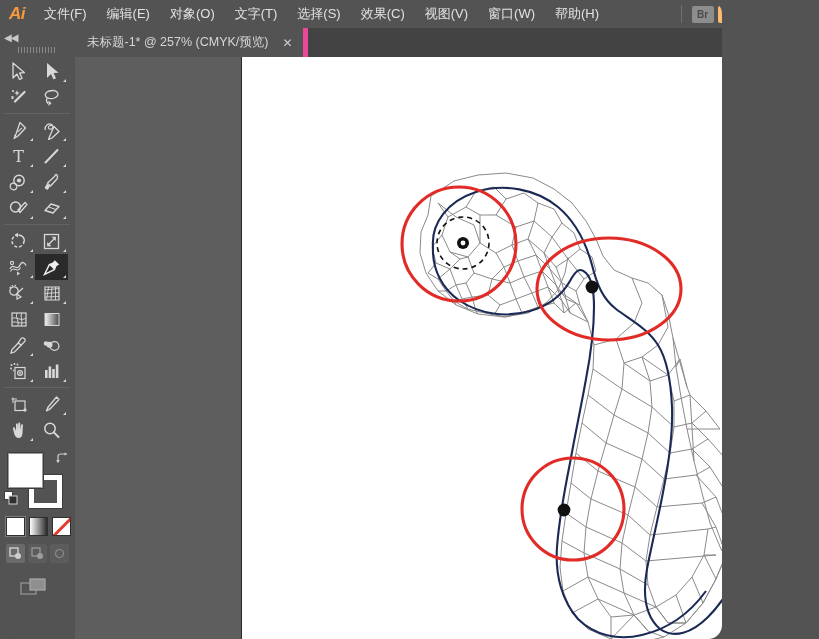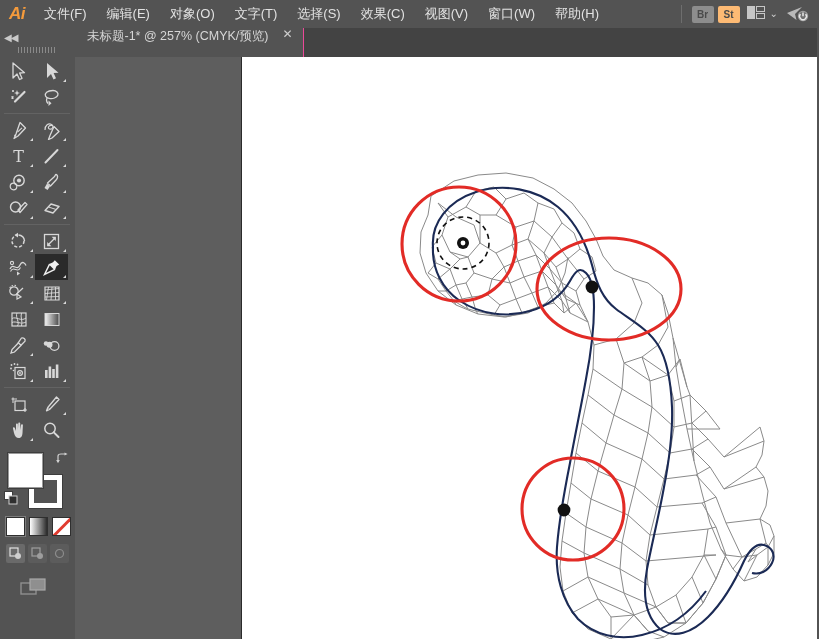--- a/index.html
+++ b/index.html
@@ -3,21 +3,21 @@
 <meta charset="utf-8">
 <title>Adobe Illustrator</title>
 <style>
   html,body{margin:0;padding:0;}
   body{
     width:819px;height:639px;overflow:hidden;
     background:#535353;
     font-family:"Liberation Sans","DejaVu Sans",sans-serif;
     -webkit-font-smoothing:antialiased;
   }
-  #app{position:relative;width:817px;height:639px;overflow:hidden;}
+  #app{position:relative;width:722px;height:639px;overflow:hidden;border-radius:14px;}
 
   
   .menubar{
     position:absolute;left:0;top:0;width:819px;height:28px;
     background:#535353;
     display:flex;align-items:center;
   }
   .ai-logo{
     width:34px;height:28px;display:flex;align-items:center;justify-content:center;
     color:#f59b3c;font-size:17px;font-weight:bold;font-style:italic;
@@ -45,22 +45,22 @@
   .power-icon{width:26px;height:18px;display:flex;align-items:center;justify-content:center;}
 
   
   .tabbar{
     position:absolute;left:0;top:28px;width:819px;height:29px;
     background:#434343;
   }
   .doc-tab{
     position:absolute;left:75px;top:0;height:29px;
     background:#535353;
-    display:flex;padding:0 10px 0 12px;
-    border-right:1px solid #ec4899;
+    display:flex;align-items:center;padding:0 10px 0 12px;
+    border-right:5px solid #ec4899;
   }
   .doc-tab-label{color:#d6d6d6;font-size:12.5px;white-space:nowrap;}
   .doc-tab-close{
     margin-left:14px;color:#cfcfcf;font-size:12px;line-height:1;cursor:pointer;
   }
 
   
   .toolpanel{
     position:absolute;left:0;top:28px;width:75px;height:611px;
     background:#535353;

